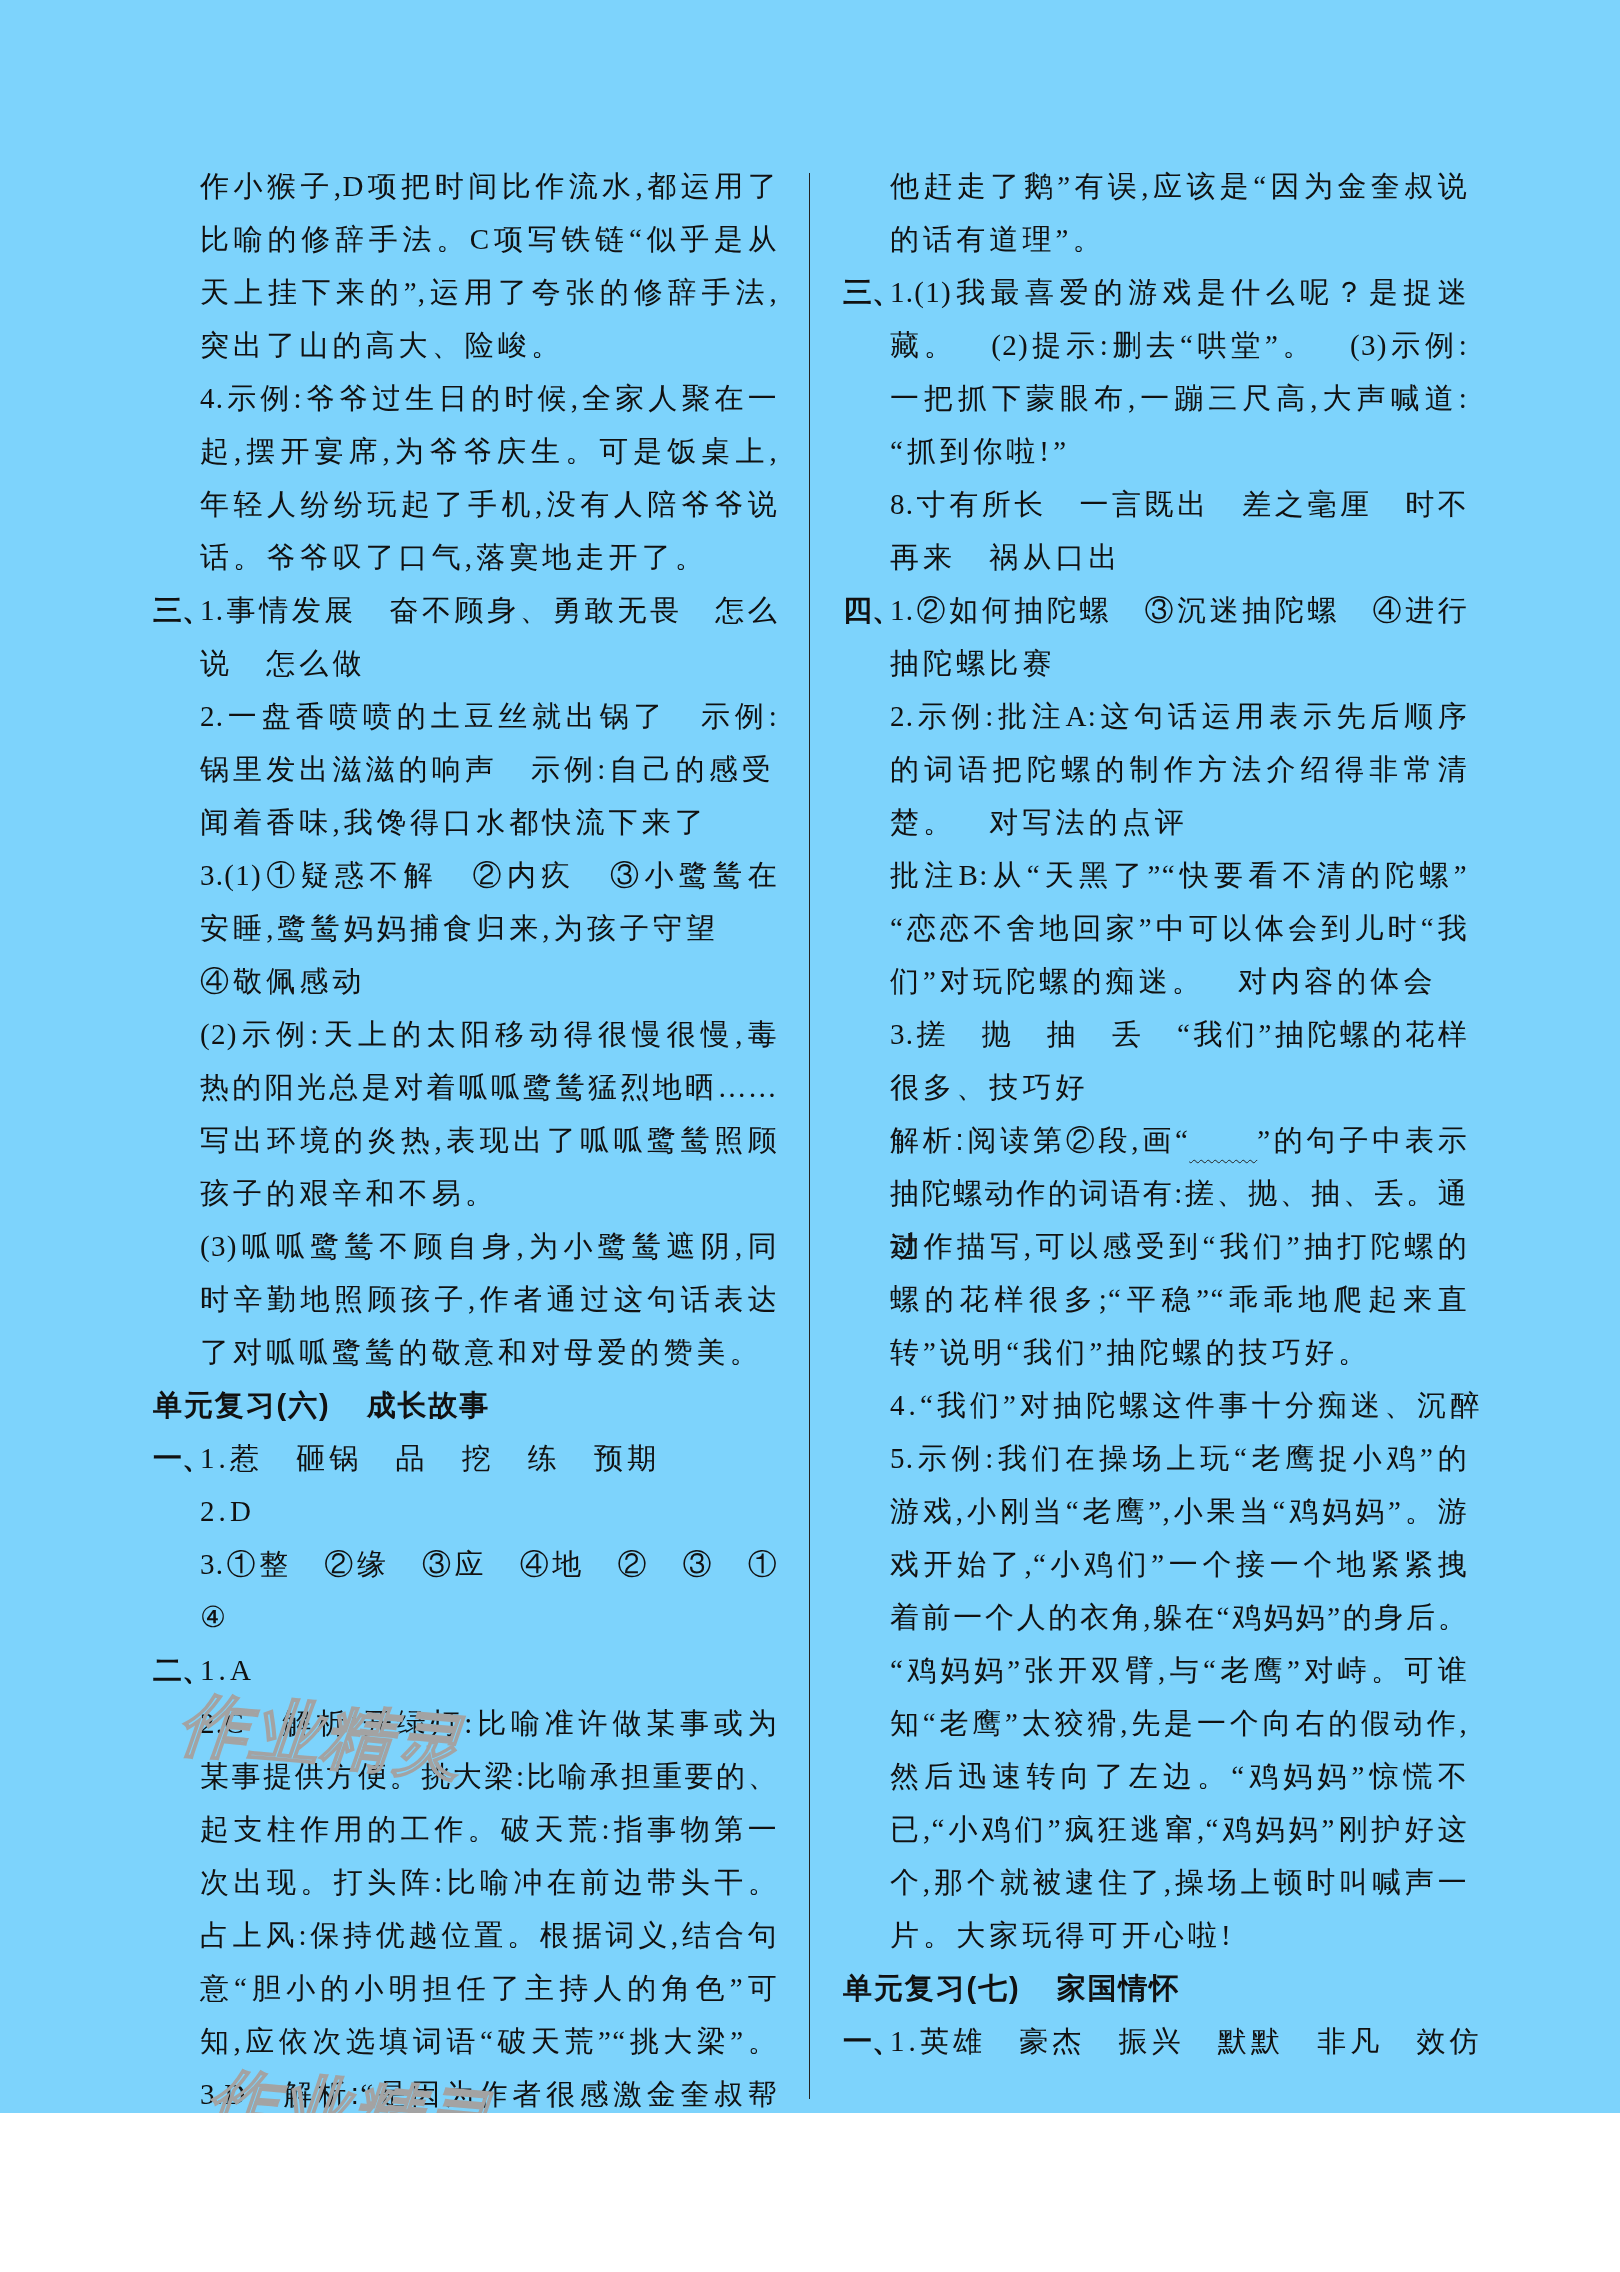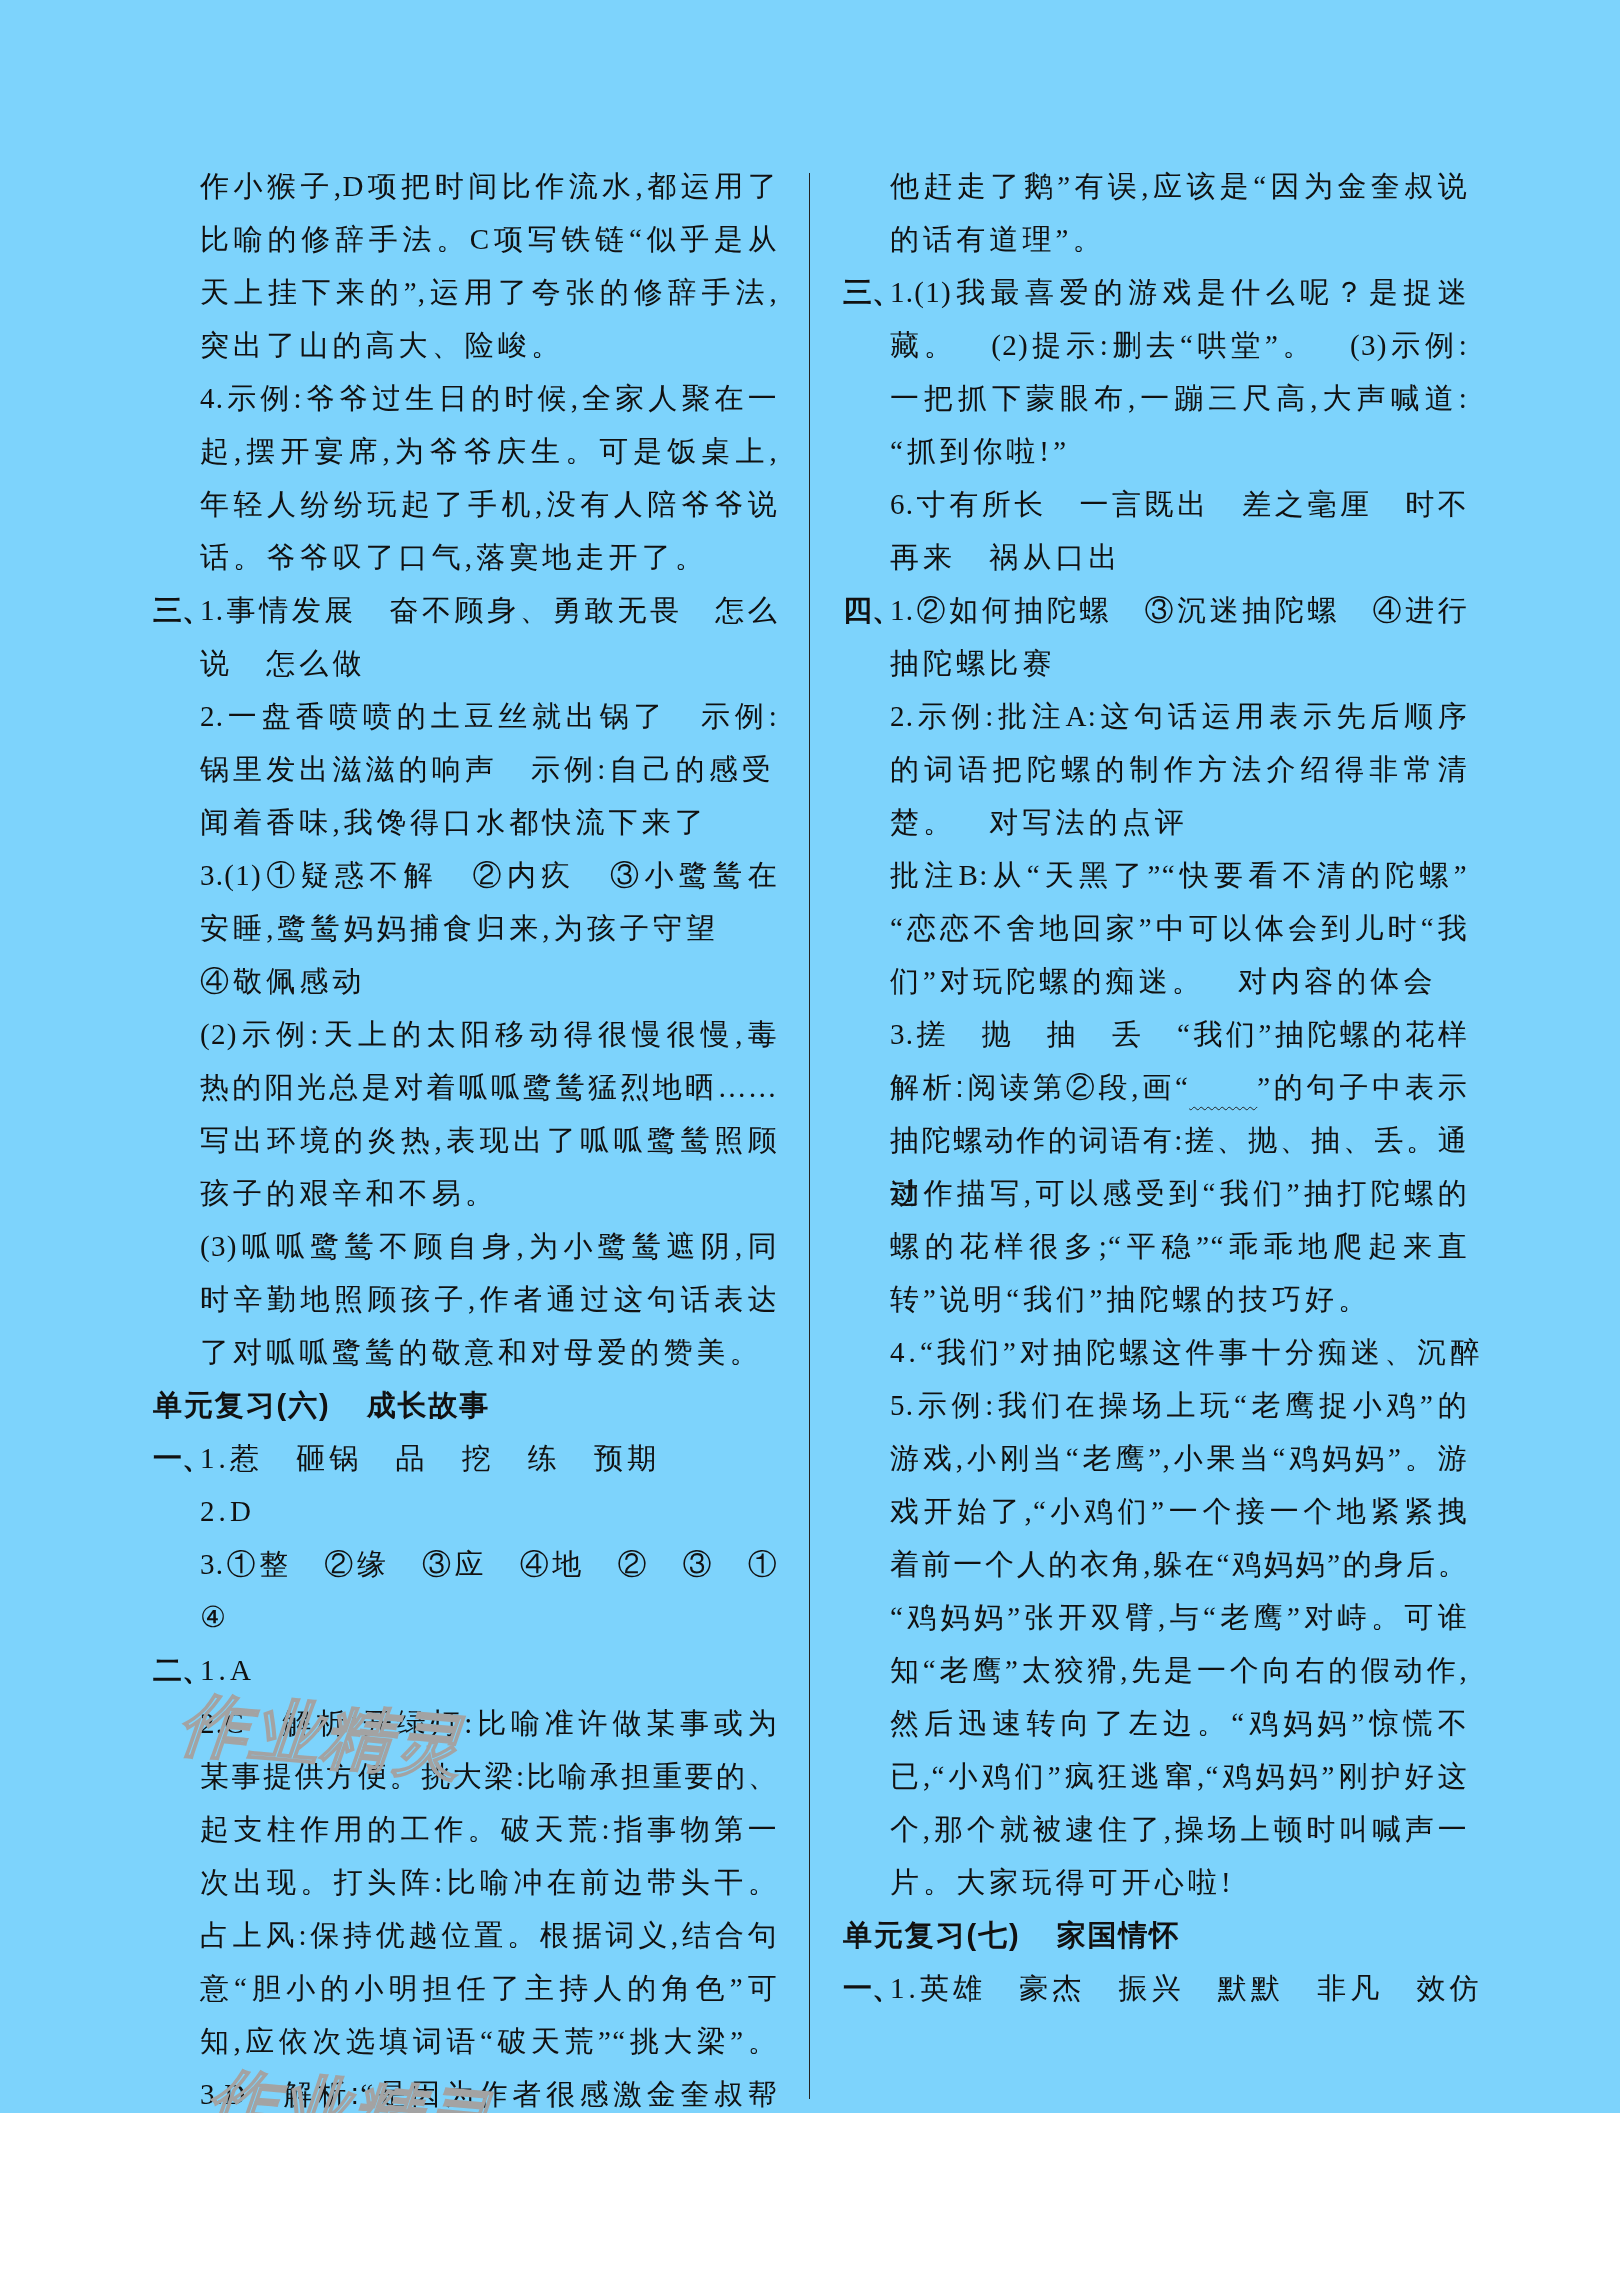--- a/index.html
+++ b/index.html
@@ -110,33 +110,34 @@
 
   <div class="col col-right">
     <div class="ln j">他赶走了鹅”有误,应该是“因为金奎叔说</div>
     <div class="ln">的话有道理”。</div>
     <div class="ln j">
       <span class="mk">三、</span><span>1.(1)我最喜爱的游戏是什么呢？是捉迷</span>
     </div>
     <div class="ln j">藏。　(2)提示:删去“哄堂”。　(3)示例:</div>
     <div class="ln j">一把抓下蒙眼布,一蹦三尺高,大声喊道:</div>
     <div class="ln">“抓到你啦!”</div>
-    <div class="ln j">6.寸有所长　一言既出　差之毫厘　时不</div>
+    <div class="ln j">8.寸有所长　一言既出　差之毫厘　时不</div>
     <div class="ln">再来　祸从口出</div>
     <div class="ln j">
       <span class="mk">四、</span><span>1.②如何抽陀螺　③沉迷抽陀螺　④进行</span>
     </div>
     <div class="ln">抽陀螺比赛</div>
     <div class="ln j">2.示例:批注A:这句话运用表示先后顺序</div>
     <div class="ln j">的词语把陀螺的制作方法介绍得非常清</div>
     <div class="ln">楚。　对写法的点评</div>
     <div class="ln j">批注B:从“天黑了”“快要看不清的陀螺”</div>
     <div class="ln j">“恋恋不舍地回家”中可以体会到儿时“我</div>
     <div class="ln">们”对玩陀螺的痴迷。　对内容的体会</div>
     <div class="ln j">3.搓　抛　抽　丢　“我们”抽陀螺的花样</div>
+    <div class="ln">很多、技巧好</div>
     <div class="ln j">
       <span class="lbl">解析:</span><span>阅读第②段,画“</span><span class="blank">　　</span><span>”的句子中表示</span>
     </div>
     <div class="ln j">抽陀螺动作的词语有:搓、抛、抽、丢。通过</div>
     <div class="ln j">动作描写,可以感受到“我们”抽打陀螺的</div>
     <div class="ln j">螺的花样很多;“平稳”“乖乖地爬起来直</div>
     <div class="ln">转”说明“我们”抽陀螺的技巧好。</div>
     <div class="ln">4.“我们”对抽陀螺这件事十分痴迷、沉醉</div>
     <div class="ln j">5.示例:我们在操场上玩“老鹰捉小鸡”的</div>
     <div class="ln j">游戏,小刚当“老鹰”,小果当“鸡妈妈”。游</div>

